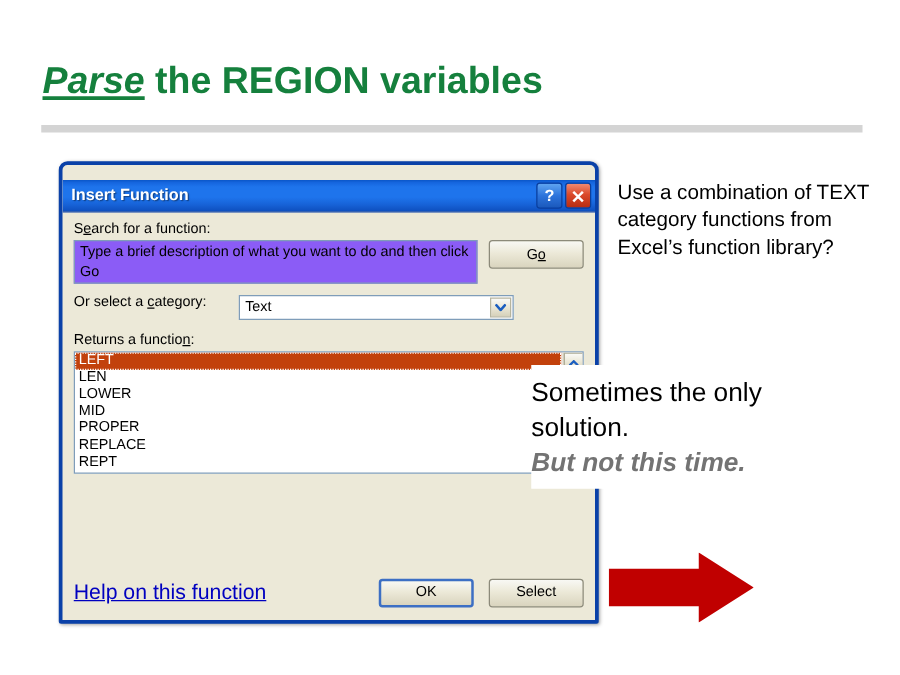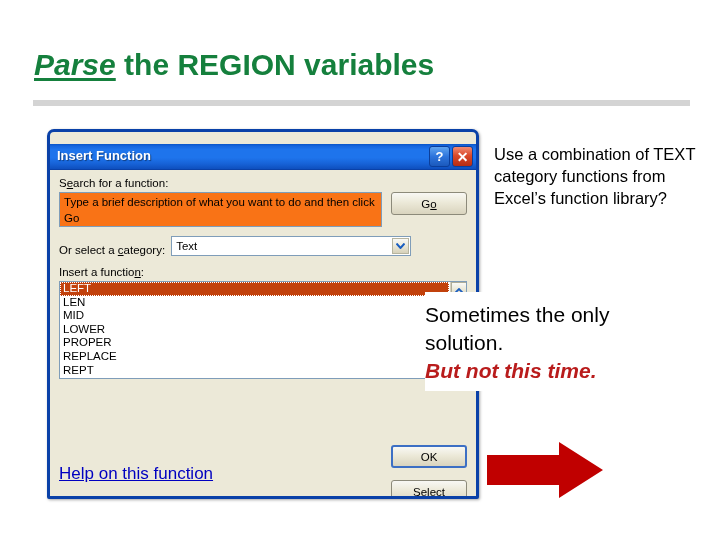--- a/index.html
+++ b/index.html
@@ -97,53 +97,54 @@
 
   .search-box {
     width: 100%;
     display: flex;
     gap: 9px;
     align-items: flex-start;
   }
   .search-field {
     flex: 1;
     height: 35px;
-    background: #f97316;
+    background: #8b5cf6;
     border: 1px solid #7F9DB9;
     padding: 2px 4px;
     font-size: 11.5px;
     color: #000;
     line-height: 1.35;
     overflow: hidden;
   }
   .go-btn {
     width: 76px; height: 23px;
     background: linear-gradient(to bottom, #F8F8F4 0%, #ECE9D8 45%, #D9D4BE 100%);
     border: 1px solid #8C8A7A;
     border-radius: 3px;
     font-size: 11.5px; color: #000;
     display: flex; align-items: center; justify-content: center;
   }
   .go-btn u { text-decoration: underline; }
 
   .cat-row {
-    display: flex; align-items: flex-end;
+    display: flex; align-items: flex-start;
     margin-top: 9px;
     gap: 6px;
   }
   .cat-row .lbl { margin-bottom: 0; white-space: nowrap; }
   .combo {
     position: relative;
-    width: 240px; height: 20px;
+    width: 220px; height: 20px;
     background: #ffffff;
     border: 1px solid #7F9DB9;
     font-size: 11.5px;
     color: #000;
     display: flex; align-items: center;
     padding-left: 4px;
+    margin-left: 20px;
   }
   .combo-arrow {
     position: absolute; right: 1px; top: 1px;
     width: 17px; height: 16px;
     background: linear-gradient(to bottom, #FAFAF7 0%, #EAE7D6 50%, #D6D1BA 100%);
     border: 1px solid #B6B49E;
     display: flex; align-items: center; justify-content: center;
   }
   .combo-arrow svg { display: block; }
 
@@ -199,21 +200,21 @@
     padding: 0 9px;
     display: flex; align-items: center;
   }
   .help-link {
     font-size: 17px;
     color: #0000C0;
     text-decoration: underline;
   }
   .footer-btns {
     margin-left: auto;
-    display: flex; gap: 12px; flex-direction: column;
+    display: flex; gap: 12px;
   }
   .dlg-btn {
     width: 76px; height: 23px;
     background: linear-gradient(to bottom, #F8F8F4 0%, #ECE9D8 45%, #D9D4BE 100%);
     border: 1px solid #8C8A7A;
     border-radius: 3px;
     font-size: 11.5px; color: #000;
     display: flex; align-items: center; justify-content: center;
   }
   .dlg-btn.default {
@@ -233,21 +234,21 @@
     line-height: 1.33;
   }
   #callout-note {
     left: 425px; top: 292px;
     width: 212px;
     padding: 9px 0 6px 0;
     font-size: 21px;
     line-height: 1.33;
   }
   .note-red {
-    color: #b91c1c;
+    color: #737373;
     font-weight: bold;
     font-style: italic;
   }
 
   
   #red-arrow {
     position: absolute;
     left: 487px; top: 442px;
     width: 116px; height: 56px;
   }
@@ -290,28 +291,28 @@
         <div class="combo">
           <span>Text</span>
           <span class="combo-arrow">
             <svg width="9" height="6" viewBox="0 0 9 6">
                 <path d="M0.5 0.5 L4.5 5 L8.5 0.5" fill="none" stroke="#1B5EC0" stroke-width="2"></path>
               </svg>
           </span>
         </div>
       </div>
 
-      <div class="lbl fn-label"><span>Insert a functio</span><u>n</u><span>:</span></div>
+      <div class="lbl fn-label"><span>Returns a functio</span><u>n</u><span>:</span></div>
 
       <div class="listbox">
         <div class="list-scroll-pad">
           <div class="li sel">LEFT</div>
           <div class="li">LEN</div>
+          <div class="li">LOWER</div>
           <div class="li">MID</div>
-          <div class="li">LOWER</div>
           <div class="li">PROPER</div>
           <div class="li">REPLACE</div>
           <div class="li">REPT</div>
         </div>
         <div class="vscroll">
           <div class="scroll-btn">
             <svg width="8" height="5" viewBox="0 0 8 5">
                 <path d="M0.5 4.5 L4 1 L7.5 4.5" fill="none" stroke="#1B5EC0" stroke-width="1.8"></path>
               </svg>
           </div>

